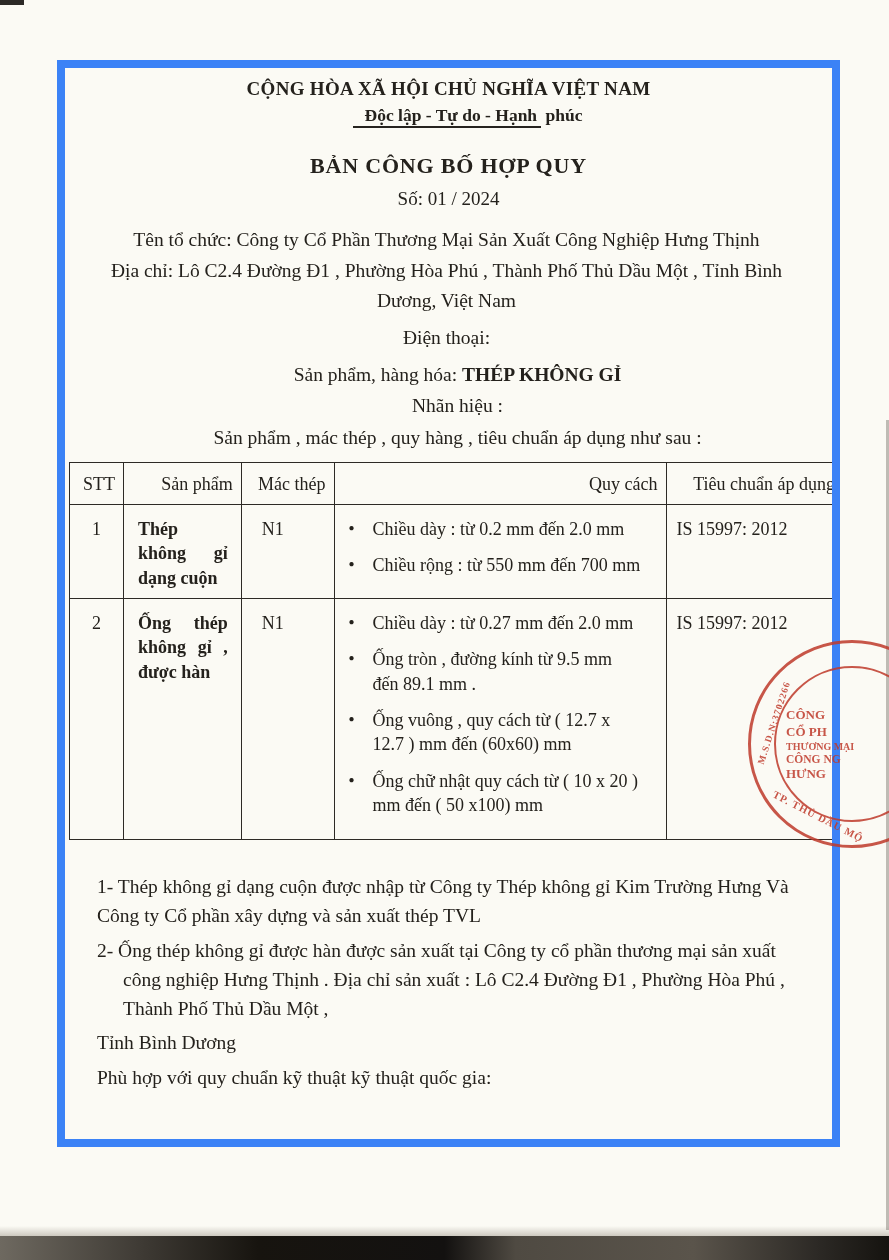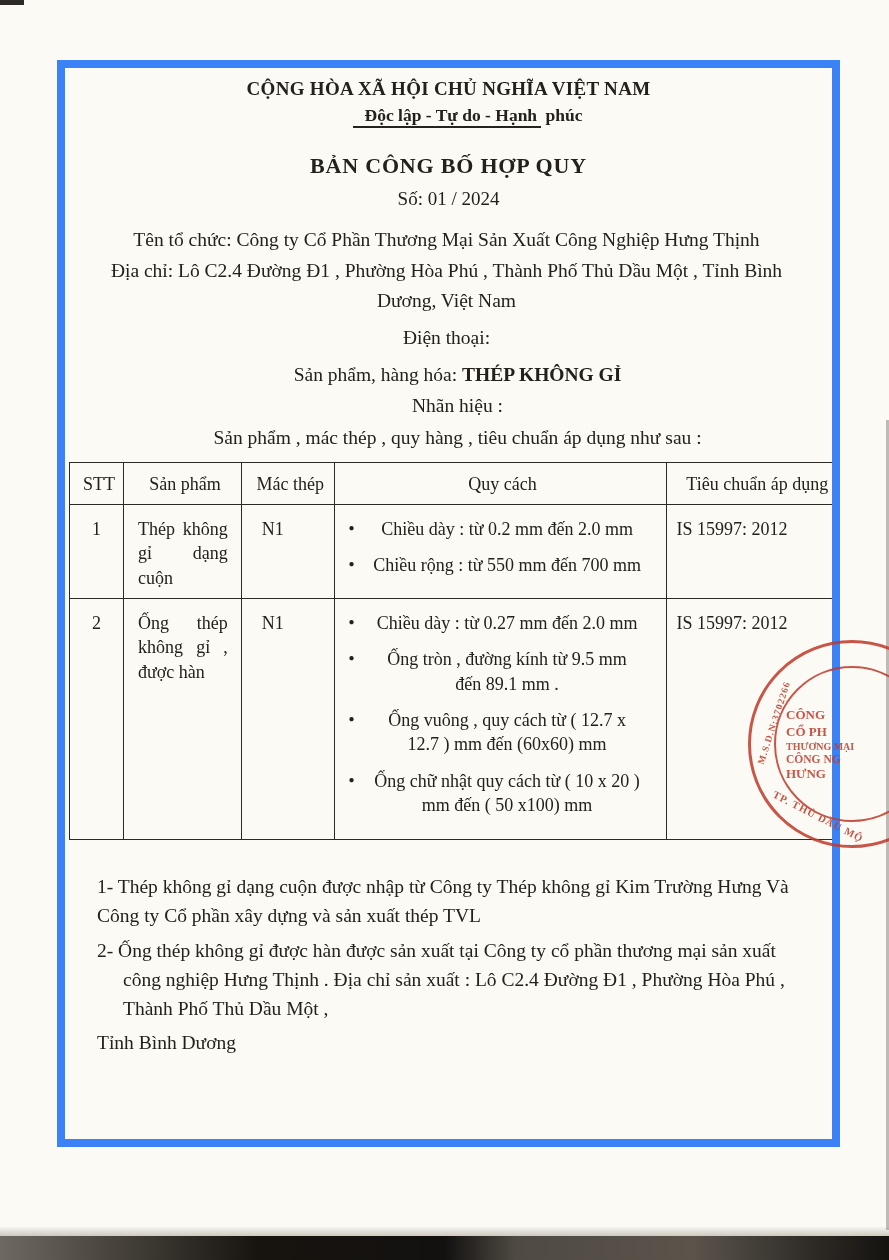--- a/index.html
+++ b/index.html
@@ -30,31 +30,31 @@
   .info p{ margin:2px 0; }
   .info .gap{ margin-top:8px; }
   .info .ind{ margin-left:22px; }
   .bold{ font-weight:bold; }
   
   table.spec{
     margin:10px 3px 0 4px; width:775px;
     border-collapse:collapse; font-size:18px; line-height:1.35;
   }
   table.spec th, table.spec td{ border:1.7px solid #2d2a25; vertical-align:top; }
-  table.spec th{ font-weight:normal; text-align:center; padding:9px 8px 8px 13px; height:42px; }
+  table.spec th{ font-weight:normal; text-align:right; padding:9px 8px 8px 13px; height:42px; }
   th.c-stt{ text-align:center; padding-left:4px; }
   tr.r1 td{ height:94px; }
   tr.r2 td{ height:241px; }
   td.stt{ text-align:center; padding-top:12px; }
-  td.prod{ text-align:justify; padding:12px 13px 0 14px; }
+  td.prod{ text-align:justify; padding:12px 13px 0 14px;font-weight:bold; }
   td.grade{ padding:12px 0 0 20px; }
   td.specs{ padding:12px 24px 0 8px; }
   td.std{ padding:12px 6px 0 10px; }
   td.specs ul{ list-style:none; }
-  td.specs li{ position:relative; padding-left:30px; margin-bottom:12px;text-align:center; }
+  td.specs li{ position:relative; padding-left:30px; margin-bottom:12px; }
   td.specs li::before{ content:"●"; position:absolute; left:6px; top:4px; font-size:10px; }
   
   .notes{ padding:32px 24px 0 32px; font-size:19.5px; line-height:1.5; }
   .notes p{ margin:0 0 5px 0; }
   .notes .hang{ padding-left:26px; text-indent:-26px; }
   .final{
     padding:2px 8px 0 6px; font-size:19.5px; line-height:1.5;
     text-align:justify; text-indent:26px; word-spacing:3.5px;
   }
   
@@ -164,20 +164,21 @@
           </td>
           <td class="std">IS 15997: 2012</td>
         </tr>
       </tbody>
     </table>
 
     <div class="notes">
       <p>1- Thép không gỉ dạng cuộn được nhập từ Công ty Thép không gỉ Kim Trường Hưng Và Công ty Cổ phần xây dựng và sản xuất thép TVL</p>
       <p class="hang">2- Ống thép không gỉ được hàn được sản xuất tại Công ty cổ phần thương mại sản xuất công nghiệp Hưng Thịnh . Địa chỉ sản xuất : Lô C2.4 Đường Đ1 , Phường Hòa Phú , Thành Phố Thủ Dầu Một ,</p>
       <p>Tỉnh Bình Dương</p>
+      <p>Phù hợp với quy chuẩn kỹ thuật kỹ thuật quốc gia:</p>
     </div>
 
   </div>
 
   <div class="stamp">
     <div class="ring-outer"></div>
     <div class="ring-inner"></div>
     <div class="lines">
       <div class="l1">CÔNG</div>
       <div class="l2">CỔ PH</div>

